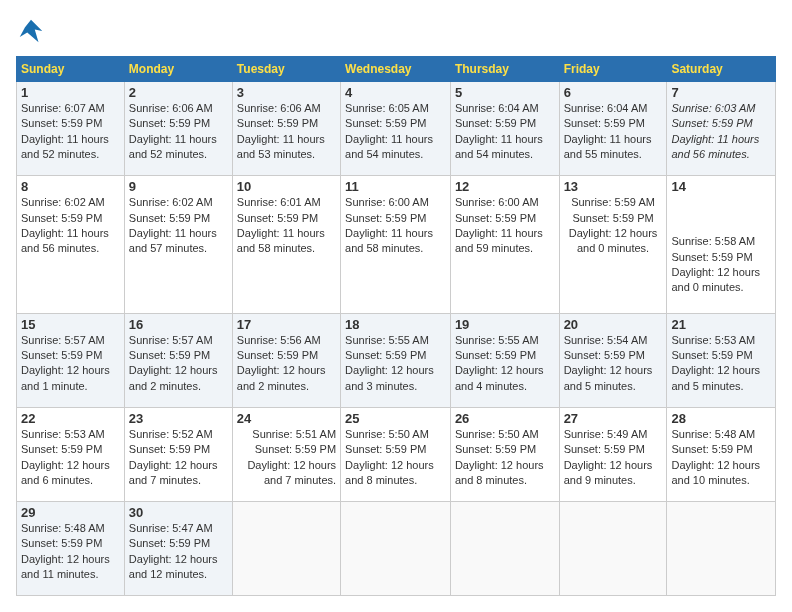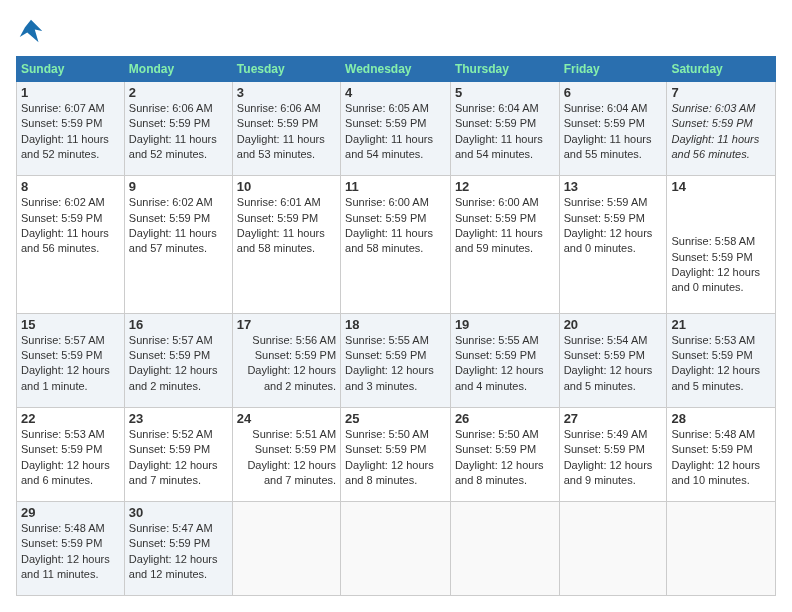--- a/index.html
+++ b/index.html
@@ -54,21 +54,21 @@
       color: #555;
     }
     .calendar {
       width: 100%;
       border-collapse: collapse;
       flex: 1;
       font-size: 10.5px;
     }
     .calendar thead tr th {
       background-color: #2a6faf;
-      color: #86efac;
+      color: #fde047;
       padding: 5px 4px;
       text-align: left;
       font-size: 12px;
       font-weight: bold;
       border: 1px solid #2a6faf;
     }
     .calendar tbody tr td {
       border: 1px solid #ccc;
       vertical-align: top;
       padding: 3px 4px;
@@ -199,21 +199,21 @@
 Daylight: 11 hours and 58 minutes.</div>
           </td>
           <td>
             <span class="cell-date">12</span>
             <div class="cell-info" style="white-space: pre-line;">Sunrise: 6:00 AM
 Sunset: 5:59 PM
 Daylight: 11 hours and 59 minutes.</div>
           </td>
           <td>
             <span class="cell-date">13</span>
-            <div class="cell-info" style="white-space: pre-line;">Sunrise: 5:59 AM
+            <div class="cell-info" style="white-space: pre-line; text-align: center;">Sunrise: 5:59 AM
 Sunset: 5:59 PM
 Daylight: 12 hours and 0 minutes.</div>
           </td>
           <td>
             <span class="cell-date">14</span>
             <div class="cell-info" style="white-space: pre-line; margin-top: 40px;">Sunrise: 5:58 AM
 Sunset: 5:59 PM
 Daylight: 12 hours and 0 minutes.</div>
           </td>
         </tr>
@@ -225,21 +225,21 @@
 Daylight: 12 hours and 1 minute.</div>
           </td>
           <td>
             <span class="cell-date">16</span>
             <div class="cell-info" style="white-space: pre-line;">Sunrise: 5:57 AM
 Sunset: 5:59 PM
 Daylight: 12 hours and 2 minutes.</div>
           </td>
           <td>
             <span class="cell-date">17</span>
-            <div class="cell-info" style="white-space: pre-line; text-align: right;">Sunrise: 5:56 AM
+            <div class="cell-info" style="white-space: pre-line;">Sunrise: 5:56 AM
 Sunset: 5:59 PM
 Daylight: 12 hours and 2 minutes.</div>
           </td>
           <td>
             <span class="cell-date">18</span>
             <div class="cell-info" style="white-space: pre-line;">Sunrise: 5:55 AM
 Sunset: 5:59 PM
 Daylight: 12 hours and 3 minutes.</div>
           </td>
           <td>

